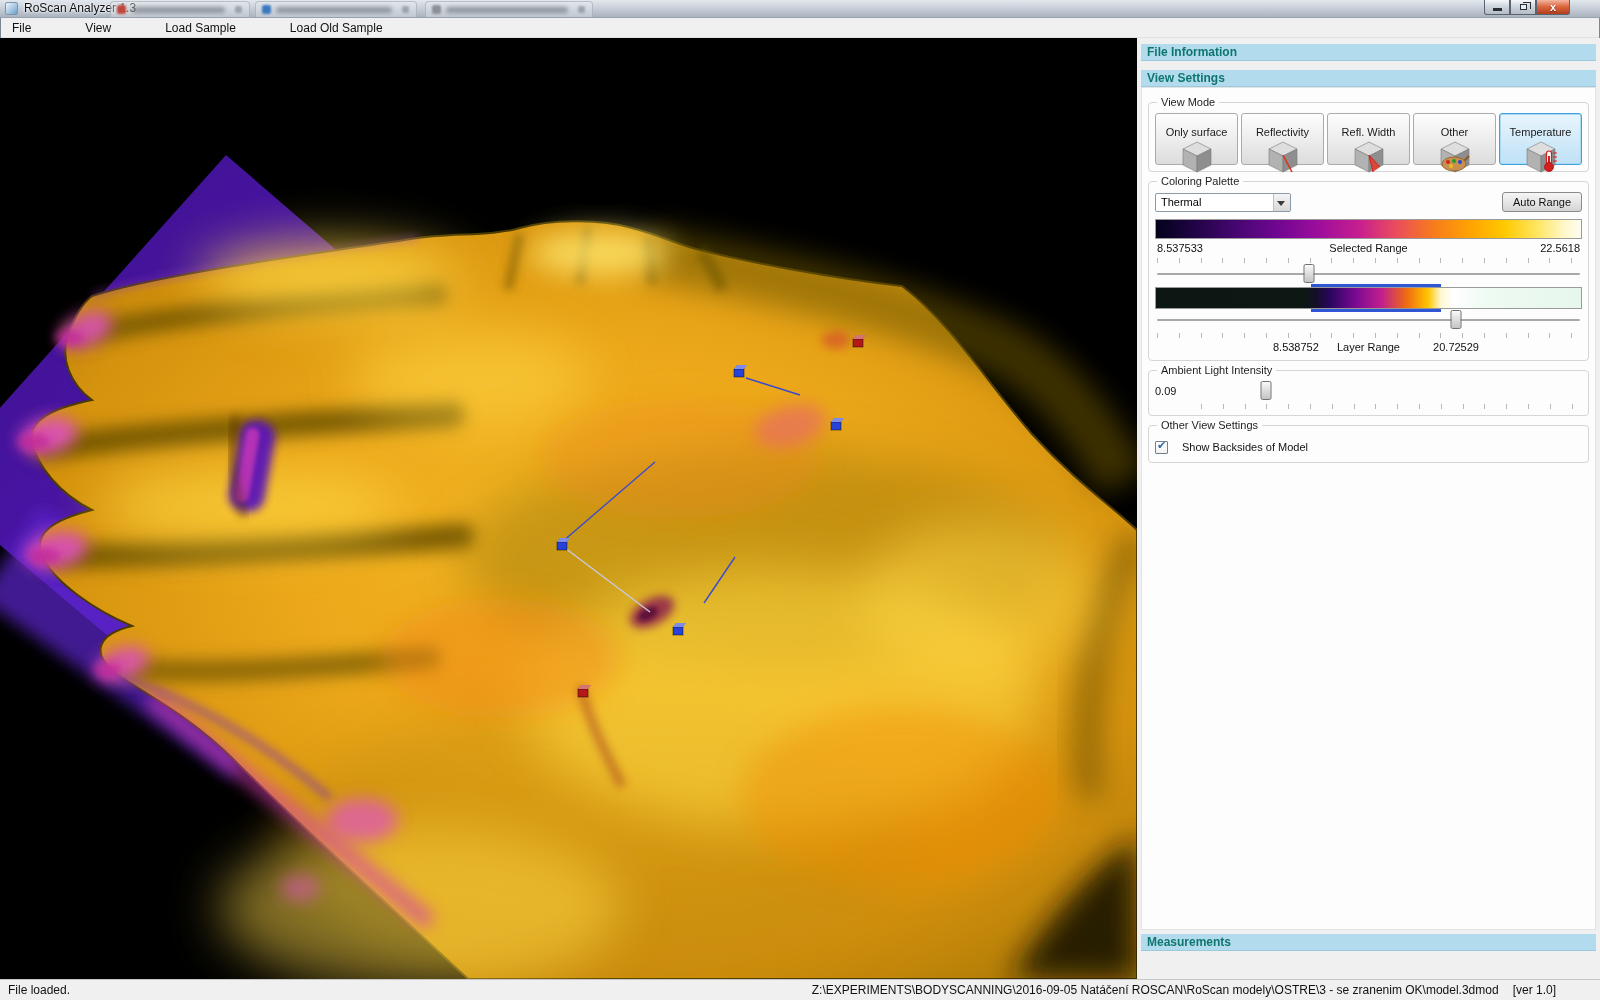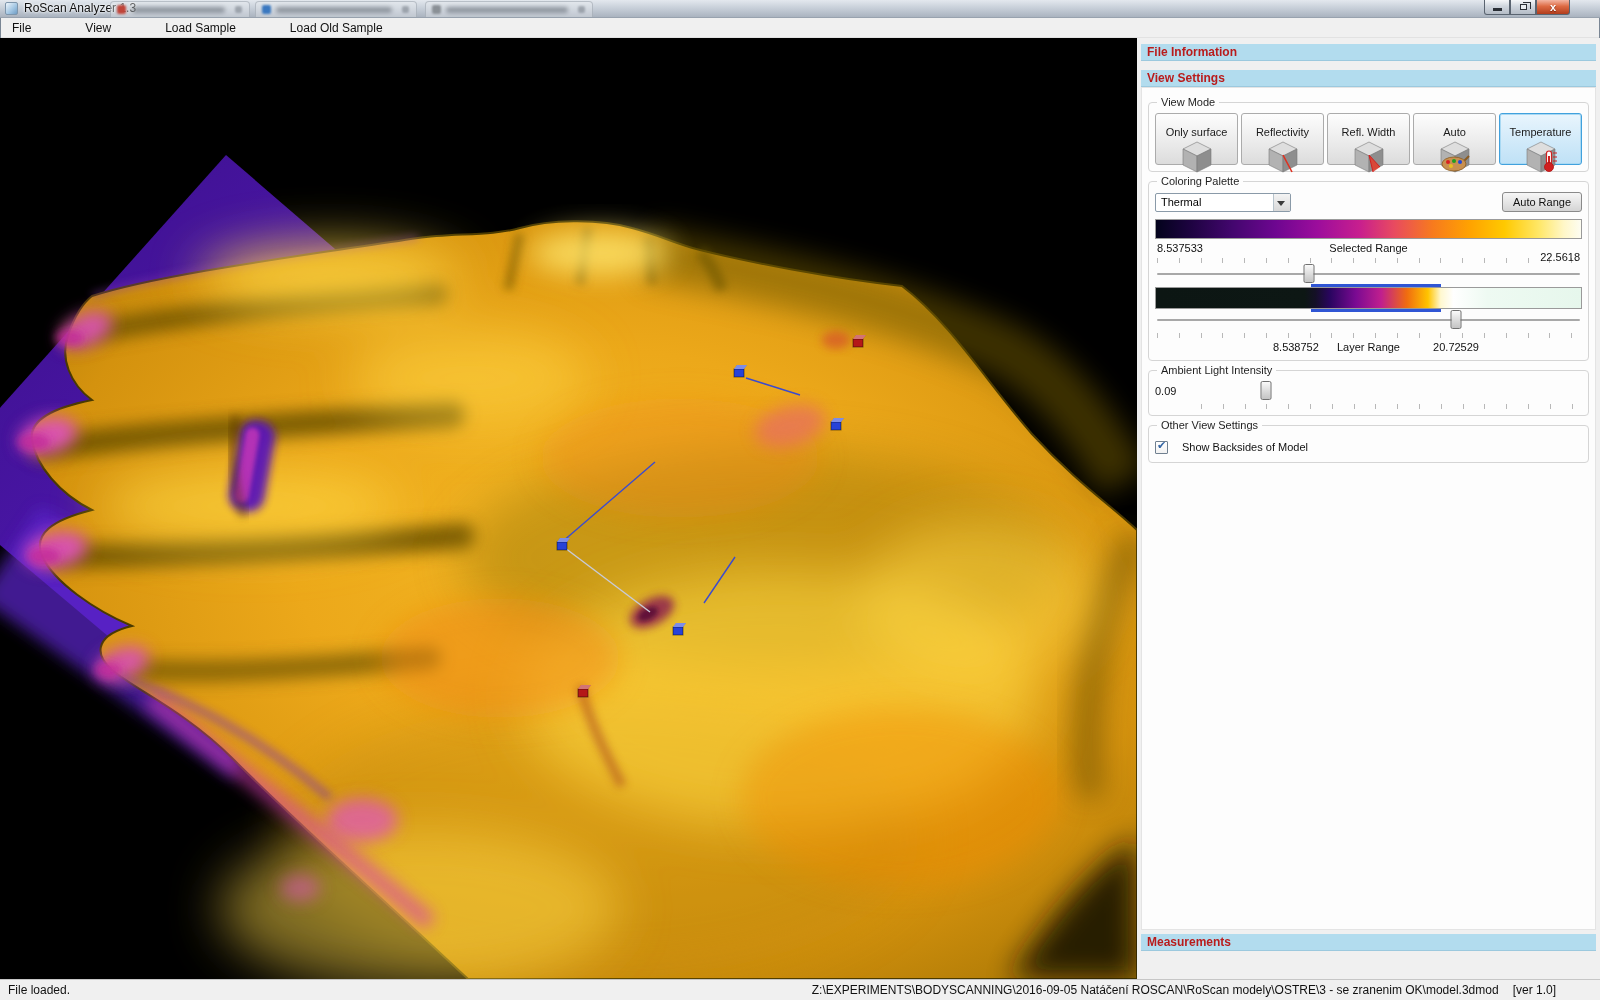--- a/index.html
+++ b/index.html
@@ -38,21 +38,21 @@
 
   
   .menubar { position:absolute; left:1px; top:18px; width:1598px; height:20px; background:#f0f0f0;
              border-bottom:1px solid #e2e2e2; display:flex; align-items:center;gap:32px; }
   .menu-item { font-size:12px; color:#111; padding:0 11px; height:20px; line-height:20px; cursor:default; }
 
   
   .viewport { position:absolute; left:0; top:38px; width:1137px; height:941px; background:#000; }
   .panel { position:absolute; left:1137px; top:38px; width:463px; height:941px; background:#f0f0f0; padding:0 3px; }
   .acc-header { position:absolute; left:4px; width:455px; height:17px; background:#b2dcee;
-                border-bottom:1px solid #9cc9de; font-size:12px; font-weight:bold; color:#b91c1c;
+                border-bottom:1px solid #9cc9de; font-size:12px; font-weight:bold; color:#0f766e;
                 line-height:17px; padding-left:6px; }
   .panel-body { position:absolute; left:4px; top:49px; width:455px; height:843px; background:#fdfdfd;
                 border:1px solid #e4e4e4; padding:5px 4px 0 4px; }
 
   .groupbox { position:relative; border:1px solid #d5d5d5; border-radius:4px; margin:9px 2px 0 2px; padding:10px 6px 6px 6px; }
   .groupbox-label { position:absolute; top:-7px; left:8px; background:#fdfdfd; padding:0 4px; font-size:11px; color:#1e1e1e; }
 
   
   .vm-row { display:flex; gap:3px; }
   .vm-btn { flex:1; height:52px; border:1px solid #ababab; border-radius:3px; position:relative;
@@ -77,21 +77,21 @@
   .gradbar { position:relative; height:20px; margin-top:7px; border:1px solid #9a9a9a;
     background:linear-gradient(90deg,#03031c 0%,#1d0340 8%,#43066e 18%,#6d0690 28%,#9c0d9c 38%,#c81f8e 48%,
                #e84a60 56%,#f77a1e 65%,#ffa300 74%,#ffc900 82%,#ffe766 90%,#fff7c8 96%,#fdfdf2 100%); }
   .gradbar2 { position:relative; height:22px; margin-top:3px; border:1px solid #9a9a9a;
     background:linear-gradient(90deg,#0c1613 0%,#0d1714 35%,#141026 37.5%,#2a0560 41%,#7a0a92 47%,#c01f8e 53%,
                #f06c10 59%,#ffc400 64%,#fff8d0 67%,#ffffff 70%,#eefaf2 78%,#e6f7ec 100%); }
   .grad-selection { position:absolute; top:-4px; bottom:-4px; border-top:3px solid #2f55d4; border-bottom:3px solid #2f55d4; }
   .range-labels { position:relative; height:14px; margin-top:2px; font-size:11px; color:#111; }
   .rl-left  { position:absolute; left:2px; top:1px; }
   .rl-center{ position:absolute; left:50%; top:1px; transform:translateX(-50%); }
-  .rl-right { position:absolute; right:2px; top:10px; }
+  .rl-right { position:absolute; right:2px; top:1px; }
   .rl-at    { position:absolute; top:1px; transform:translateX(-50%); }
   .ticks { height:5px; margin:3px 2px 0 2px;
            background:repeating-linear-gradient(90deg,#b8b8b8 0,#b8b8b8 1px,transparent 1px,transparent 21.8px); }
   .slider { position:relative; height:20px; margin-top:1px; }
   .slider .track { position:absolute; left:2px; right:2px; top:9px; height:2px; background:#a8a8a8; border-radius:1px; }
   .thumb { position:absolute; top:0; width:11px; height:19px; transform:translateX(-50%);
            background:linear-gradient(#fafafa,#d8d8d8 60%,#c4c4c4); border:1px solid #707070; border-radius:2px; cursor:pointer; }
 
   .al-row { display:flex; align-items:center; height:20px; }
   .al-value { width:46px; font-size:11px; color:#111; }
@@ -342,21 +342,21 @@
                 <polygon points="6,10 20,17 20,33 6,26" fill="#b2b2b2" stroke="#7a7a7a" stroke-width="0.6"></polygon>
                 <polygon points="34,10 34,26 20,33 20,17" fill="#8e8e8e" stroke="#7a7a7a" stroke-width="0.6"></polygon>
               </svg>
               <svg width="40" height="34" viewBox="0 0 40 34">
                 <polygon points="20,16 31,28 24,33" fill="#e04030" opacity="0.9"></polygon>
                 <path d="M20,16 L31,28 M20,16 L24,33" stroke="#d02020" stroke-width="1"></path>
               </svg>
             </div>
           </div>
           <div class="vm-btn">
-            <span class="vm-label">Auto</span>
+            <span class="vm-label">Other</span>
             <div class="vm-icon-wrap">
               <svg width="40" height="34" viewBox="0 0 40 34">
                 <polygon points="20,3 34,10 20,17 6,10" fill="#dedede" stroke="#7a7a7a" stroke-width="0.6"></polygon>
                 <polygon points="6,10 20,17 20,33 6,26" fill="#b2b2b2" stroke="#7a7a7a" stroke-width="0.6"></polygon>
                 <polygon points="34,10 34,26 20,33 20,17" fill="#8e8e8e" stroke="#7a7a7a" stroke-width="0.6"></polygon>
               </svg>
               <svg width="40" height="34" viewBox="0 0 40 34">
                 <line x1="25" y1="26" x2="34" y2="17" stroke="#8a5a20" stroke-width="2"></line>
                 <ellipse cx="19" cy="25" rx="12" ry="7" fill="#c89050" stroke="#8a5a20" stroke-width="0.8"></ellipse>
                 <circle cx="13" cy="23" r="2" fill="#d82020"></circle>

